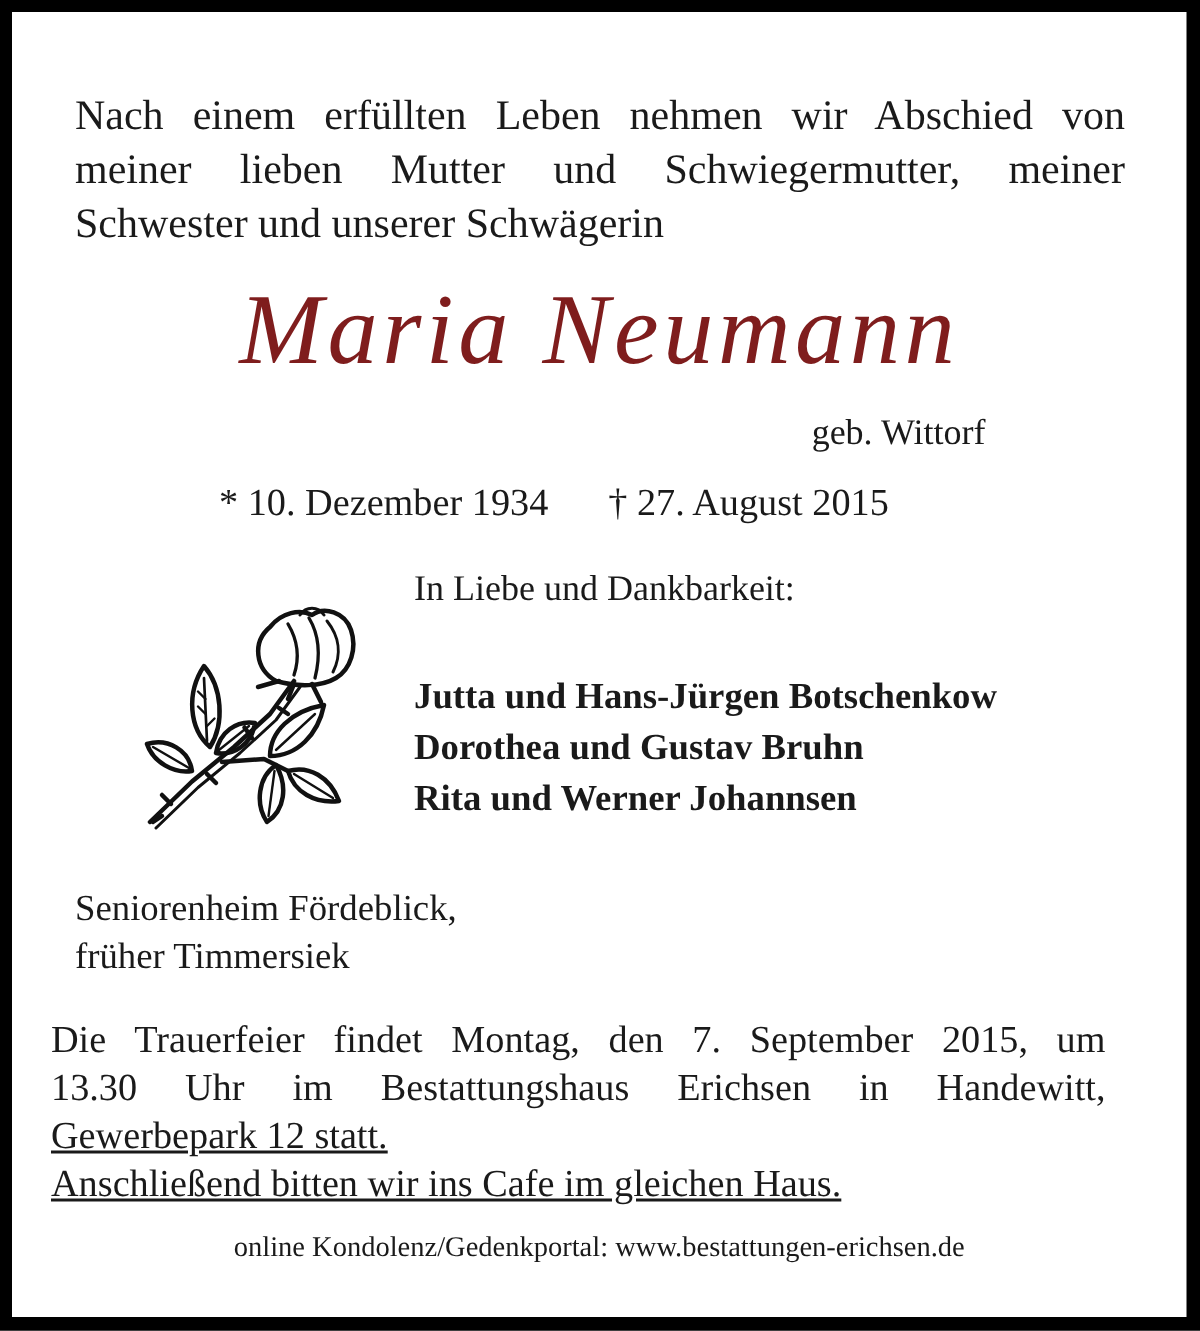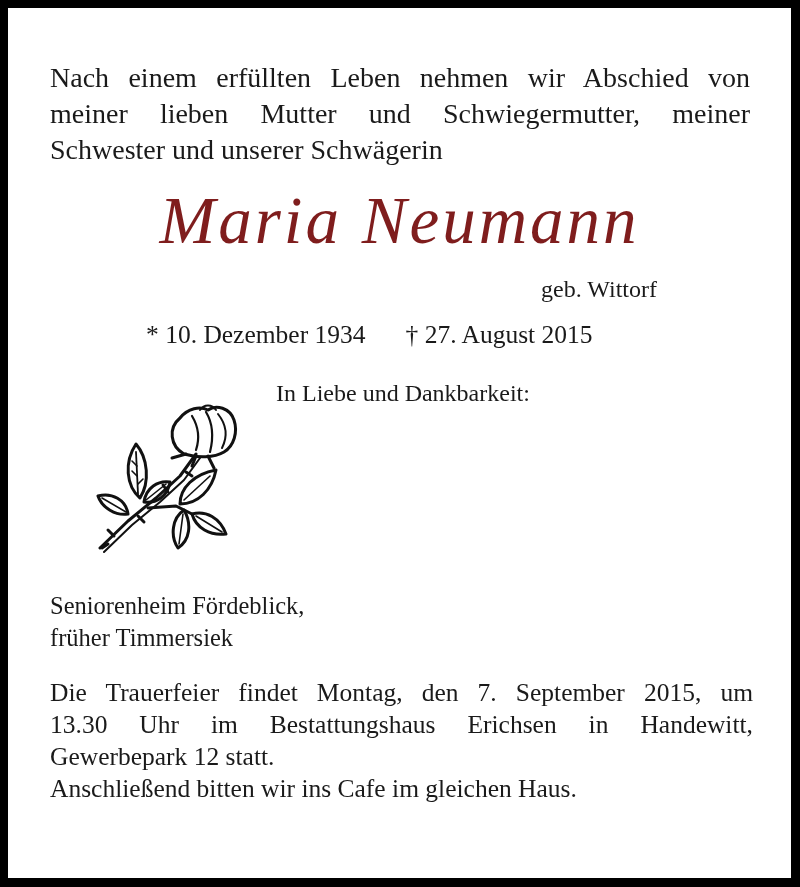--- a/index.html
+++ b/index.html
@@ -102,34 +102,35 @@
     }
     .residence {
       position: absolute;
       left: 42px;
       top: 582px;
       font-size: 24.5px;
       line-height: 32px;
     }
     .funeral {
       position: absolute;
-      left: 42px;
+      left: 26px;
       top: 669px;
       width: 703px;
       font-size: 25.5px;
       line-height: 32px;
     }
     .funeral .line {
       display: block;
       text-align: justify;
       text-align-last: justify;
     }
     .funeral .line.nojust {
       text-align: left;
       text-align-last: left;
+      text-decoration: underline;
     }
     .online {
       position: absolute;
       left: 0;
       top: 812px;
       width: 783px;
       text-align: center;
       font-size: 19px;
       line-height: 24px;
     }
@@ -193,27 +194,33 @@
       <path d="M104 118 C118 114 132 122 138 138 C122 140 108 132 104 118 Z"></path>
       <path d="M108 120 L134 136" stroke-width="1.6"></path>
 
       <path d="M96 114 C84 122 82 140 90 152 C102 144 104 128 96 114 Z"></path>
       <path d="M95 118 L91 148" stroke-width="1.6"></path>
     </svg>
   </div>
 
   <div class="thanks">In Liebe und Dankbarkeit:</div>
 
+  <div class="mourners">
+    <div>Jutta und Hans-Jürgen Botschenkow</div>
+    <div>Dorothea und Gustav Bruhn</div>
+    <div>Rita und Werner Johannsen</div>
+  </div>
 
   <div class="residence">
     <div>Seniorenheim Fördeblick,</div>
     <div>früher Timmersiek</div>
   </div>
 
   <div class="funeral">
     <span class="line">Die Trauerfeier findet Montag, den 7. September 2015, um</span>
     <span class="line">13.30 Uhr im Bestattungshaus Erichsen in Handewitt,</span>
     <span class="line nojust">Gewerbepark 12 statt.</span>
     <span class="line nojust">Anschließend bitten wir ins Cafe im gleichen Haus.</span>
   </div>
 
+  <div class="online">online Kondolenz/Gedenkportal: www.bestattungen-erichsen.de</div>
 
 </div>
 
 </body></html>

